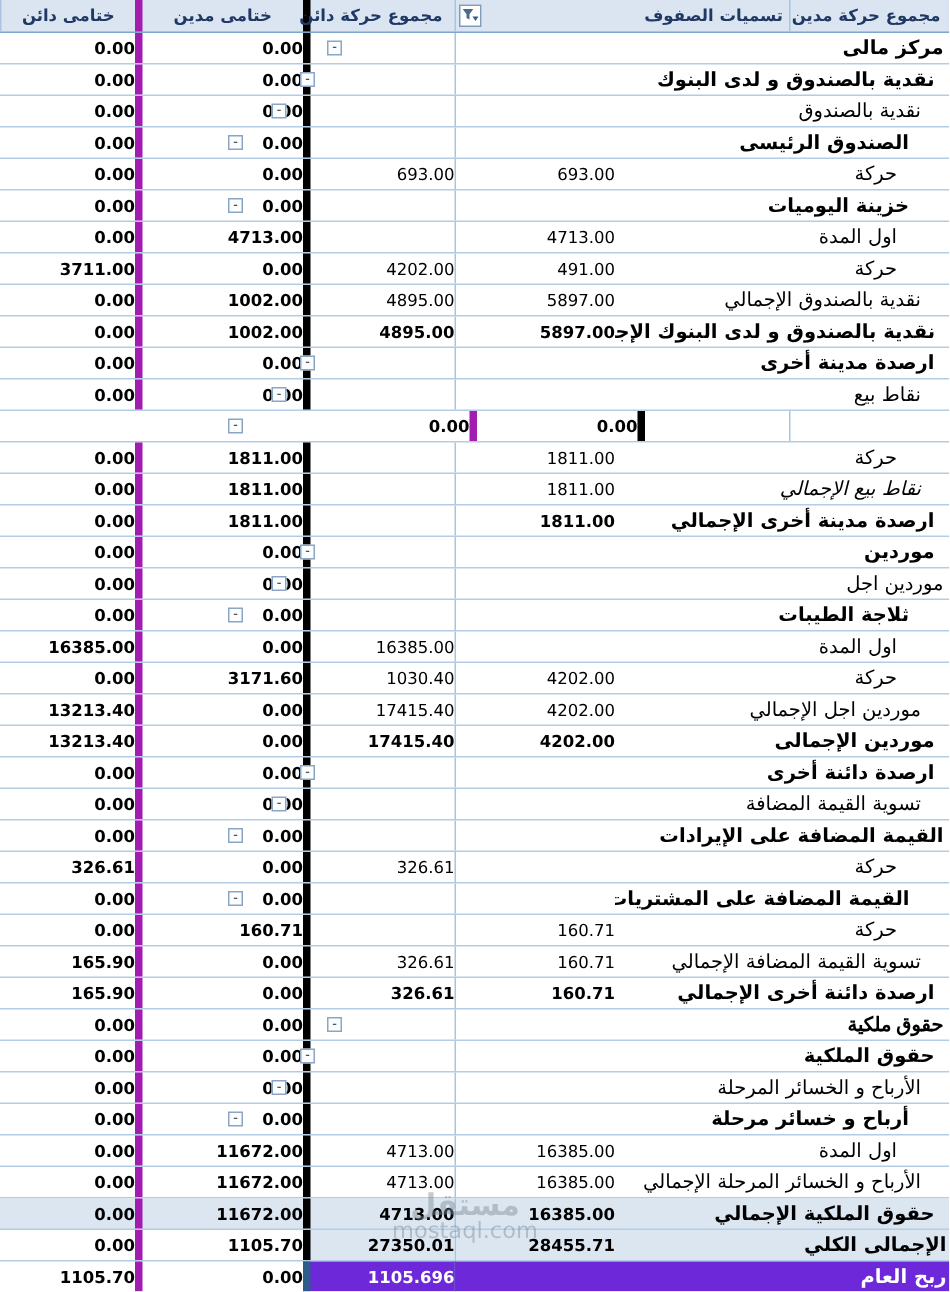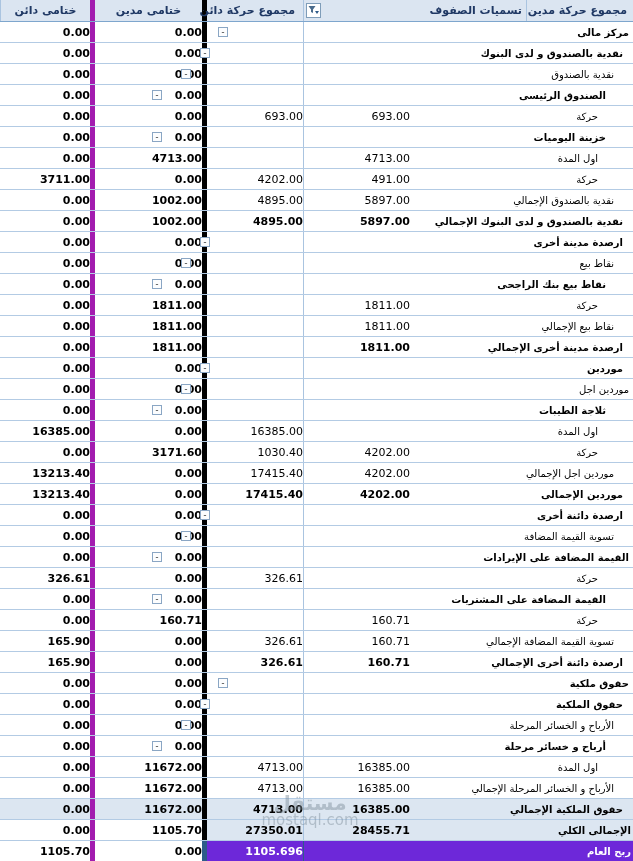--- a/index.html
+++ b/index.html
@@ -39,21 +39,21 @@
   .cell.num{direction:ltr;justify-content:flex-end;}
   .cell.a,.cell.b{font-weight:bold;}
   
   .row{
     position:relative;
     display:flex;flex-direction:row;
     height:21px;
     border-bottom:1px solid #b3cbe4;
     color:#000;
   }
-  .row .lab{font-size:10px;}
+  .row .lab{font-size:13px;}
   .row.bold .lab,.row.bold .c,.row.bold .d{font-weight:bold;}
   .row.tint{background:#dce6f1;}
   .row.part .lab,.row.part .c,.row.part .d{background:#dce6f1;}
   .row.band{height:20px;border-bottom:none;}
   .row.band .lab,.row.band .c,.row.band .d{
     background:#6d28d9;color:#fff;border-color:#2e5c8a;
   }
   
   .collapse{
     position:absolute;top:5px;left:0;
@@ -200,37 +200,36 @@
       <div class="row">
     <span class="collapse" style="display: flex; left: 181px;">-</span>
     <div class="cell lab" style="padding-right: 19px;">نقاط بيع</div>
     <div class="cell d num"></div>
     <div class="cell c num"></div>
     <div class="cell b num">0.00</div>
     <div class="cell a num">0.00</div>
   </div>
       <div class="row bold">
     <span class="collapse" style="display: flex; left: 152px;">-</span>
-    <div class="cell lab" style="padding-right: 27px;">نقاط بيع بنك الراجحى</div>
     <div class="cell d num"></div>
     <div class="cell c num"></div>
     <div class="cell b num">0.00</div>
     <div class="cell a num">0.00</div>
   </div>
       <div class="row">
 
     <div class="cell lab" style="padding-right: 35px;">حركة</div>
     <div class="cell d num">1811.00</div>
     <div class="cell c num"></div>
     <div class="cell b num">1811.00</div>
     <div class="cell a num">0.00</div>
   </div>
       <div class="row">
 
-    <div class="cell lab" style="padding-right: 19px;">نقاط بيع الإجمالي</div>
+    <div class="cell lab" style="padding-right: 19px; font-style: italic;">نقاط بيع الإجمالي</div>
     <div class="cell d num">1811.00</div>
     <div class="cell c num"></div>
     <div class="cell b num">1811.00</div>
     <div class="cell a num">0.00</div>
   </div>
       <div class="row bold">
 
     <div class="cell lab" style="padding-right: 10px;">ارصدة مدينة أخرى الإجمالي</div>
     <div class="cell d num">1811.00</div>
     <div class="cell c num"></div>
@@ -352,21 +351,21 @@
       <div class="row bold">
 
     <div class="cell lab" style="padding-right: 10px;">ارصدة دائنة أخرى الإجمالي</div>
     <div class="cell d num">160.71</div>
     <div class="cell c num">326.61</div>
     <div class="cell b num">0.00</div>
     <div class="cell a num">165.90</div>
   </div>
       <div class="row bold">
     <span class="collapse" style="display: flex; left: 218px;">-</span>
-    <div class="cell lab" style="padding-right: 4px;">حقوق ملكية</div>
+    <div class="cell lab" style="padding-right: 4px; font-family: Liberation Serif, serif;">حقوق ملكية</div>
     <div class="cell d num"></div>
     <div class="cell c num"></div>
     <div class="cell b num">0.00</div>
     <div class="cell a num">0.00</div>
   </div>
       <div class="row bold">
     <span class="collapse" style="display: flex; left: 200px;">-</span>
     <div class="cell lab" style="padding-right: 10px;">حقوق الملكية</div>
     <div class="cell d num"></div>
     <div class="cell c num"></div>

